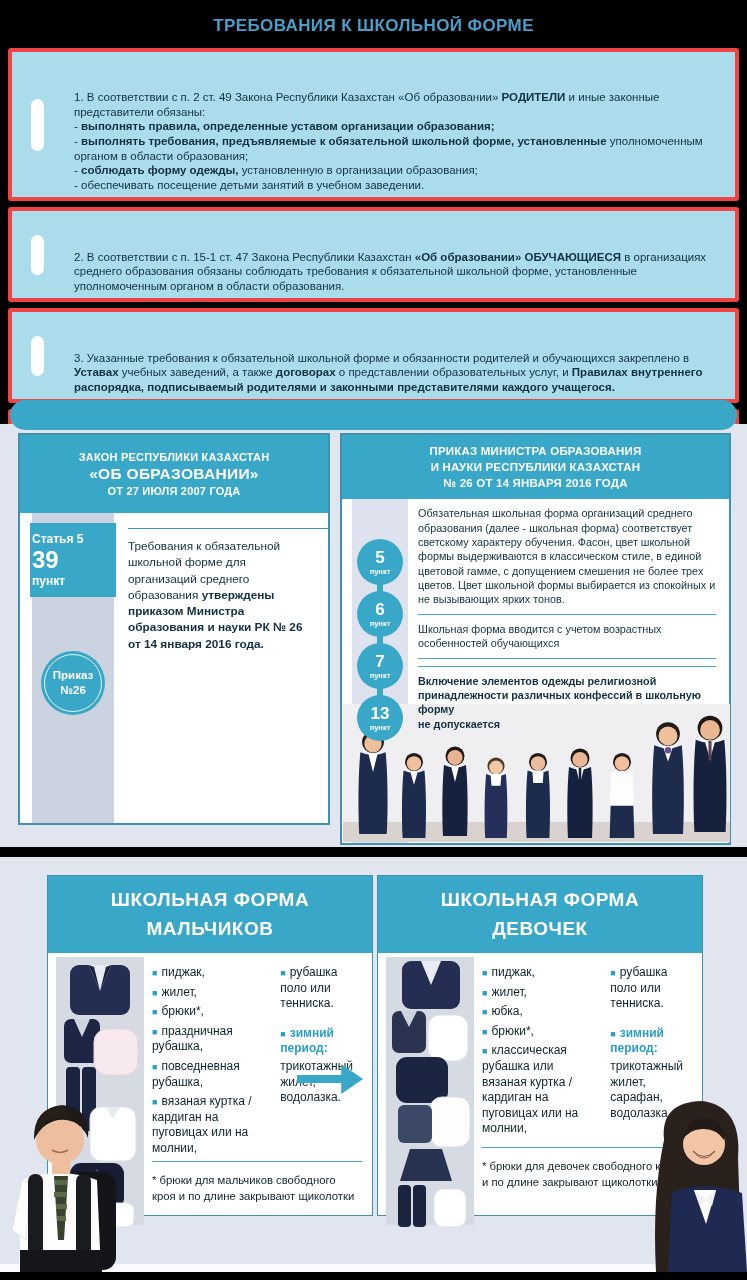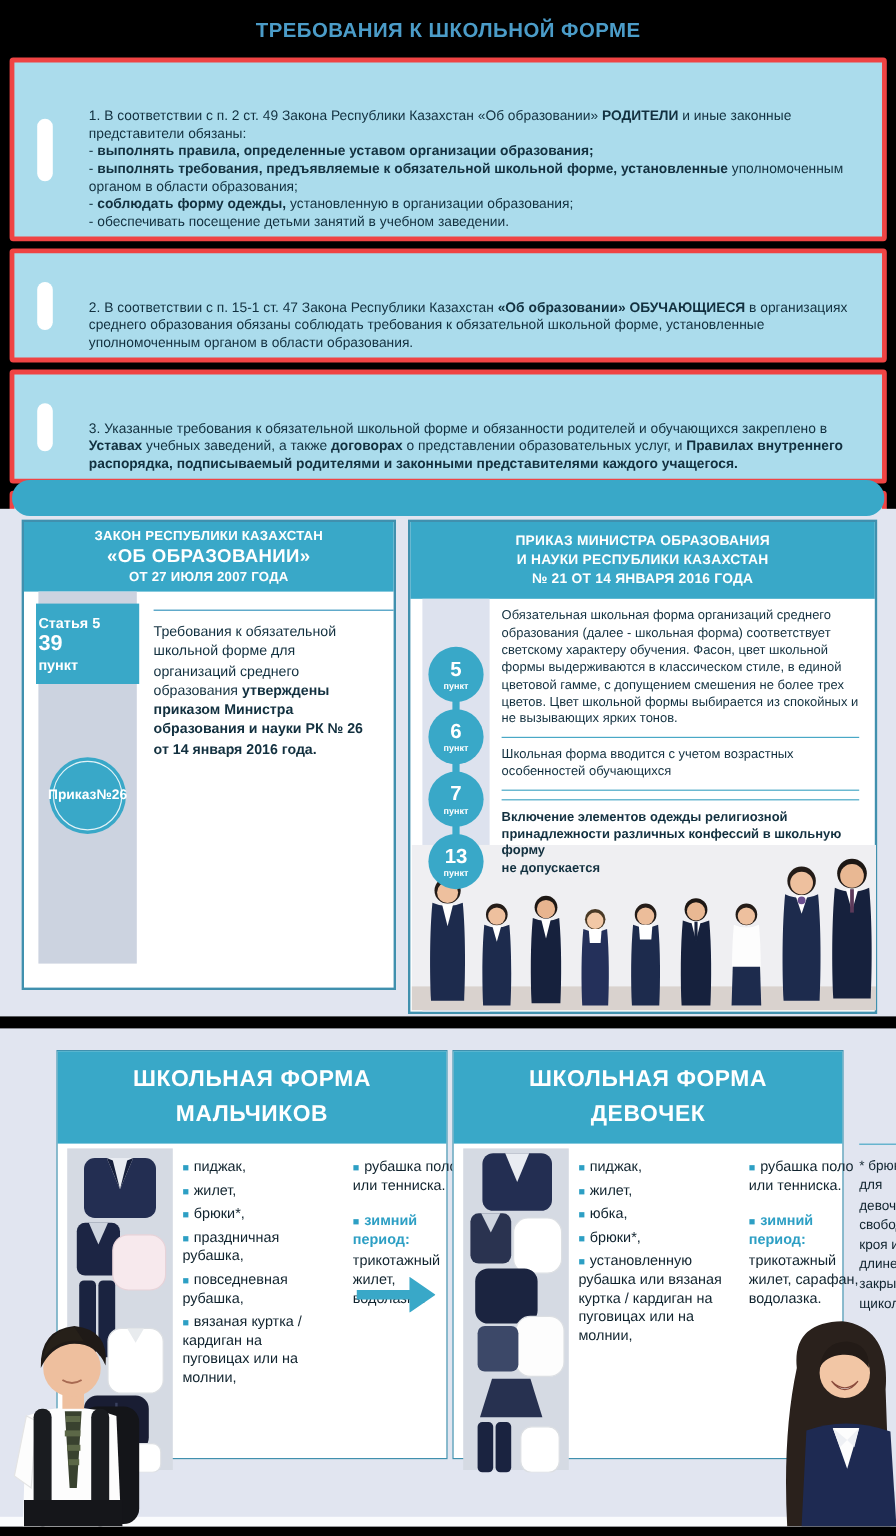--- a/index.html
+++ b/index.html
@@ -17,31 +17,31 @@
 
   
   .divider-bar{position:absolute;top:400px;left:10px;width:727px;height:30px;background:#39a8c8;border-radius:15px;z-index:6}
 
   
   .section-mid{position:absolute;top:424px;left:0;width:747px;height:423px;background:#e1e5f0}
   .card{position:absolute;background:#fff;border:2px solid #4090ae}
   .law-card{left:18px;top:9px;width:312px;height:392px}
   .order-card{left:340px;top:9px;width:391px;height:412px}
   .card-header{background:#39a8c8;color:#fff;text-align:center;font-weight:bold}
-  .law-card .card-header{padding:6px 4px}
+  .law-card .card-header{padding:16px 4px}
   .law-card .h1,.law-card .h3{font-size:11px;letter-spacing:.2px}
   .law-card .h2{font-size:15.5px;margin:2px 0;letter-spacing:.3px}
   .order-card .card-header{font-size:11.5px;line-height:1.4;white-space:pre-line;padding:8px 4px;letter-spacing:.2px}
 
   .law-body{position:relative;height:calc(100% - 66px)}
   .law-strip{position:absolute;left:12px;top:0;bottom:12px;width:82px;background:#ccd3e0}
   .badge-article{position:absolute;left:10px;top:10px;width:86px;background:#39a8c8;color:#fff;text-align:left;font-weight:bold;padding:9px 2px;z-index:2}
   .badge-article .a1,.badge-article .a3{font-size:12px}
-  .badge-article .a2{font-size:18px;line-height:1.15}
-  .badge-order{position:absolute;left:21px;top:138px;width:64px;height:64px;border-radius:50%;background:#39a8c8;color:#fff;display:flex;flex-direction:row;align-items:center;justify-content:center;font-weight:bold;font-size:11.5px;line-height:1.3;z-index:2}
+  .badge-article .a2{font-size:24px;line-height:1.15}
+  .badge-order{position:absolute;left:21px;top:138px;width:64px;height:64px;border-radius:50%;background:#39a8c8;color:#fff;display:flex;flex-direction:column;align-items:center;justify-content:center;font-weight:bold;font-size:11.5px;line-height:1.3;z-index:2}
   .badge-order::after{content:"";position:absolute;inset:3px;border:1.5px solid rgba(255,255,255,.85);border-radius:50%}
   .law-text{margin-left:108px;padding:6px 12px 0 0;font-size:11.8px;line-height:1.38;color:#12303f}
   .law-divider{border:none;border-top:1.5px solid #3a96bd;margin:9px -12px 9px 0}
   .arrow{position:absolute;left:297px;top:640px;width:66px;height:30px;background:#39a8c8;z-index:7;
          clip-path:polygon(0 37%,67% 37%,67% 0,100% 50%,67% 100%,67% 63%,0 63%)}
 
   .order-body{position:relative;height:calc(100% - 64px)}
   .order-strip{position:absolute;left:10px;top:0;bottom:0;width:56px;background:#dde2ee}
   .pt-circle{position:absolute;left:15px;width:46px;height:46px;border-radius:50%;background:#39a8c8;color:#fff;display:flex;flex-direction:column;align-items:center;justify-content:center;font-weight:bold;z-index:3}
   .pt-circle .n{font-size:17px;line-height:1.05}
@@ -55,21 +55,21 @@
   .group-photo{position:absolute;left:1px;right:1px;bottom:1px;height:138px;z-index:1}
 
   
   .section-bot{position:absolute;top:857px;left:0;width:747px;height:415px;background:#e1e5f0}
   .footer-strip{position:absolute;left:0;bottom:0;width:747px;height:8px;background:#fafbfd}
   .uni-card{position:absolute;top:18px;width:326px;height:341px;background:#fff;border:1.5px solid #4090ae}
   .uni-left{left:47px}.uni-right{left:377px}
   .uni-header{background:#39a8c8;color:#fff;font-weight:bold;text-align:center;font-size:19px;line-height:1.5;letter-spacing:.5px;padding:10px 4px;white-space:pre-line}
   .uni-body{position:relative;height:calc(100% - 63px)}
   .clothes-col{position:absolute;left:8px;top:4px;bottom:4px;width:88px;background:#d5dae3}
-  .uni-content{margin-left:104px;height:100%;display:flex;flex-direction:row;padding-right:10px}
+  .uni-content{margin-left:104px;height:100%;display:flex;flex-direction:column;padding-right:10px}
   .uni-lists{flex:1;display:flex;padding-top:12px}
   .ul1{width:122px}
   .ul2{width:92px;margin-left:20px}
   .uni-item{font-size:12px;line-height:1.3;color:#10232e;margin-bottom:4px}
   .sq{color:#2d9fc4;font-size:9px;margin-right:4px}
   .winter{margin-top:14px}
   .winter-label{color:#2d9fc4;font-weight:bold}
   .winter-text{margin-top:2px}
   .uni-foot{height:82px;border-top:1.5px solid #49a8c6;padding:10px 6px 0 0;font-size:11.3px;line-height:1.45;color:#10232e}
 
@@ -130,21 +130,21 @@
         <div class="law-text">
           <hr class="law-divider">
           <p><span>Требования к обязательной школьной форме для организаций среднего образования </span><span class="rb">утверждены приказом Министра образования и науки РК № 26 от 14 января 2016 года.</span></p>
         </div>
       </div>
     </div>
 
     <div class="card order-card">
       <div class="card-header">ПРИКАЗ МИНИСТРА ОБРАЗОВАНИЯ
 И НАУКИ РЕСПУБЛИКИ КАЗАХСТАН
-№ 21 ОТ 14 ЯНВАРЯ 2016 ГОДА</div>
+№ 26 ОТ 14 ЯНВАРЯ 2016 ГОДА</div>
       <div class="order-body">
         <div class="order-strip"></div>
         <div class="connector k1"></div>
         <div class="connector k2"></div>
         <div class="connector k3"></div>
         <div class="pt-circle c1">
           <span class="n">5</span>
           <span class="l">пункт</span>
         </div>
         <div class="pt-circle c2">
@@ -306,21 +306,21 @@
             <rect x="48" y="232" width="32" height="38" rx="9" fill="#fff" stroke="#dcdfe3"></rect>
           </svg>
         </div>
         <div class="uni-content">
           <div class="uni-lists">
             <div class="ul1">
               <div class="uni-item"><span class="sq">■</span><span>пиджак,</span></div>
                 <div class="uni-item"><span class="sq">■</span><span>жилет,</span></div>
                 <div class="uni-item"><span class="sq">■</span><span>юбка,</span></div>
                 <div class="uni-item"><span class="sq">■</span><span>брюки*,</span></div>
-                <div class="uni-item"><span class="sq">■</span><span>установленную рубашка или вязаная куртка / кардиган на пуговицах или на молнии,</span></div>
+                <div class="uni-item"><span class="sq">■</span><span>классическая рубашка или вязаная куртка / кардиган на пуговицах или на молнии,</span></div>
             </div>
             <div class="ul2">
               <div class="uni-item"><span class="sq">■</span><span>рубашка поло или тенниска.</span></div>
               <div class="uni-item winter">
                 <span class="sq">■</span><span class="winter-label">зимний период:</span>
                 <div class="winter-text">трикотажный жилет, сарафан, водолазка.</div>
               </div>
             </div>
           </div>
           <div class="uni-foot">* брюки для девочек свободного кроя и по длине закрывают щиколотки</div>

